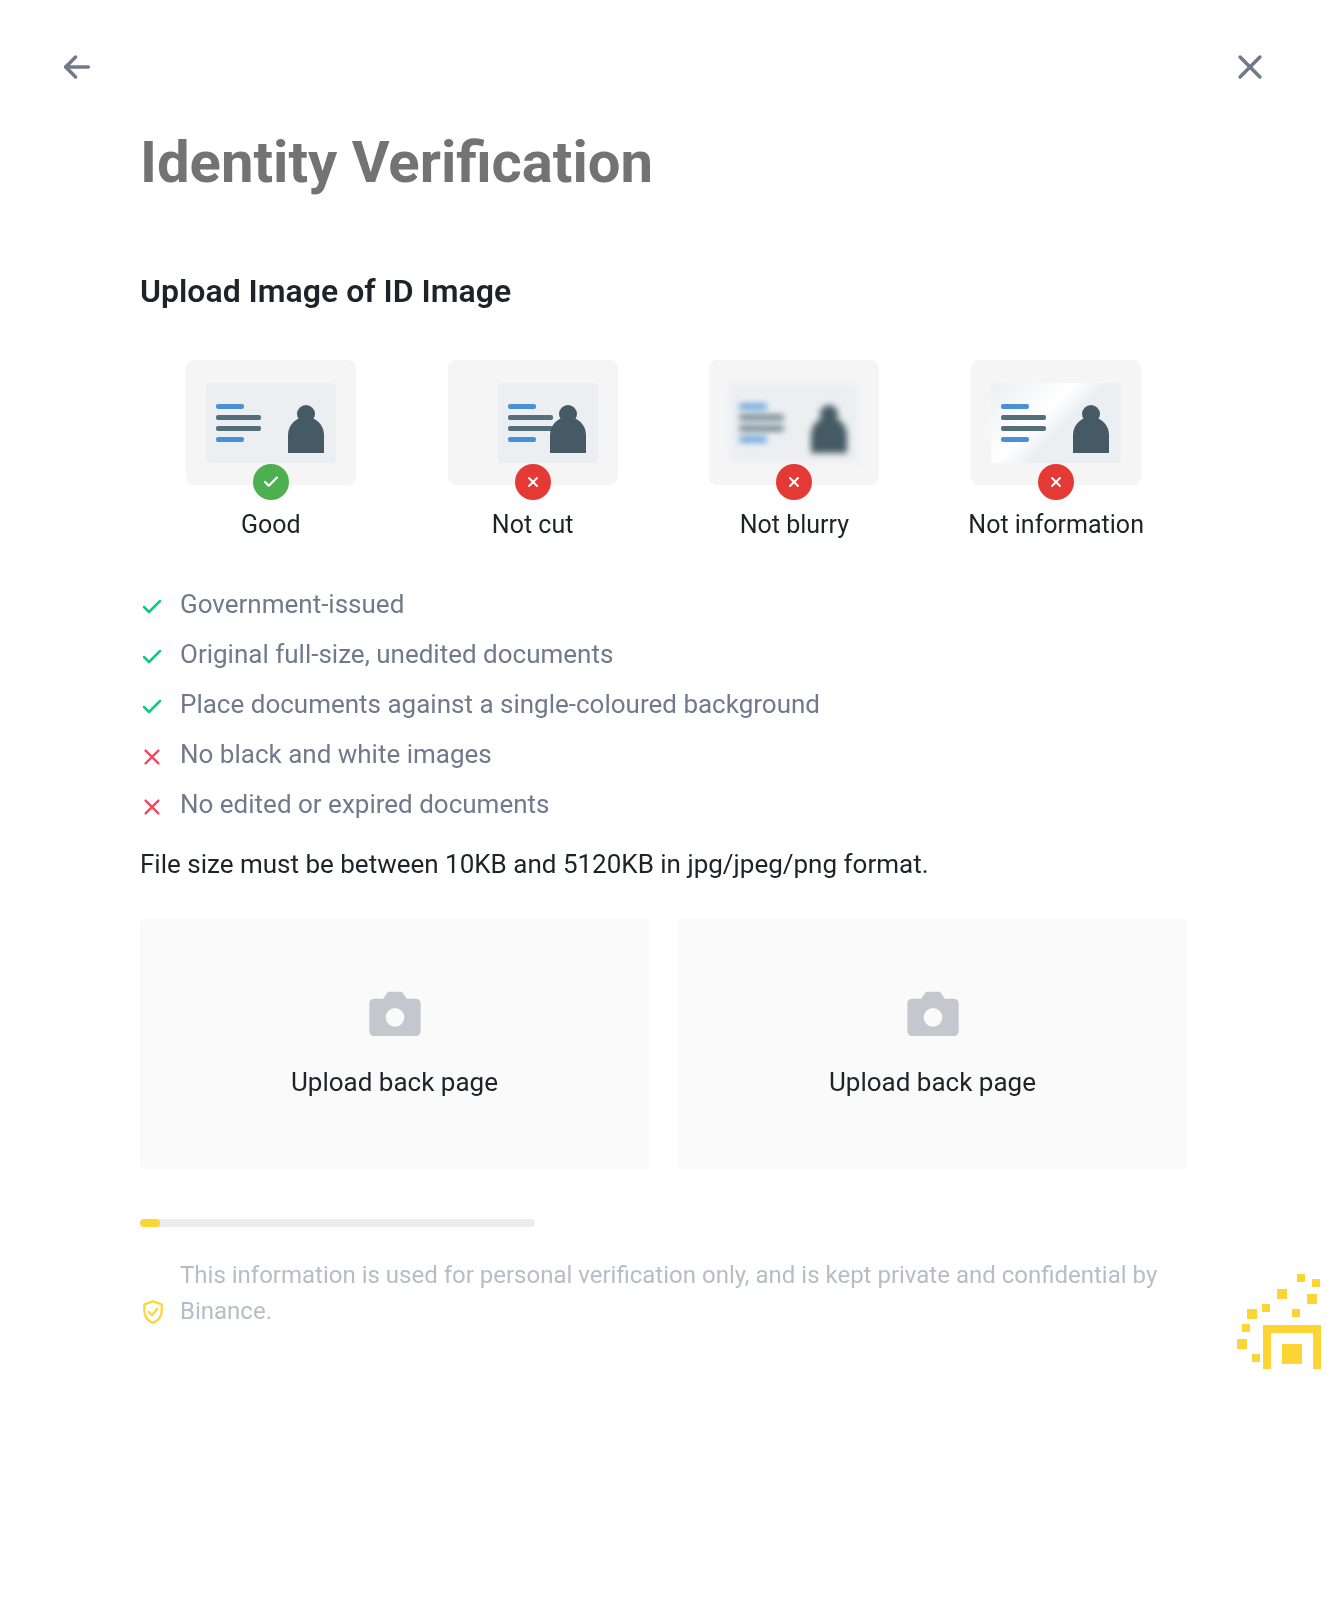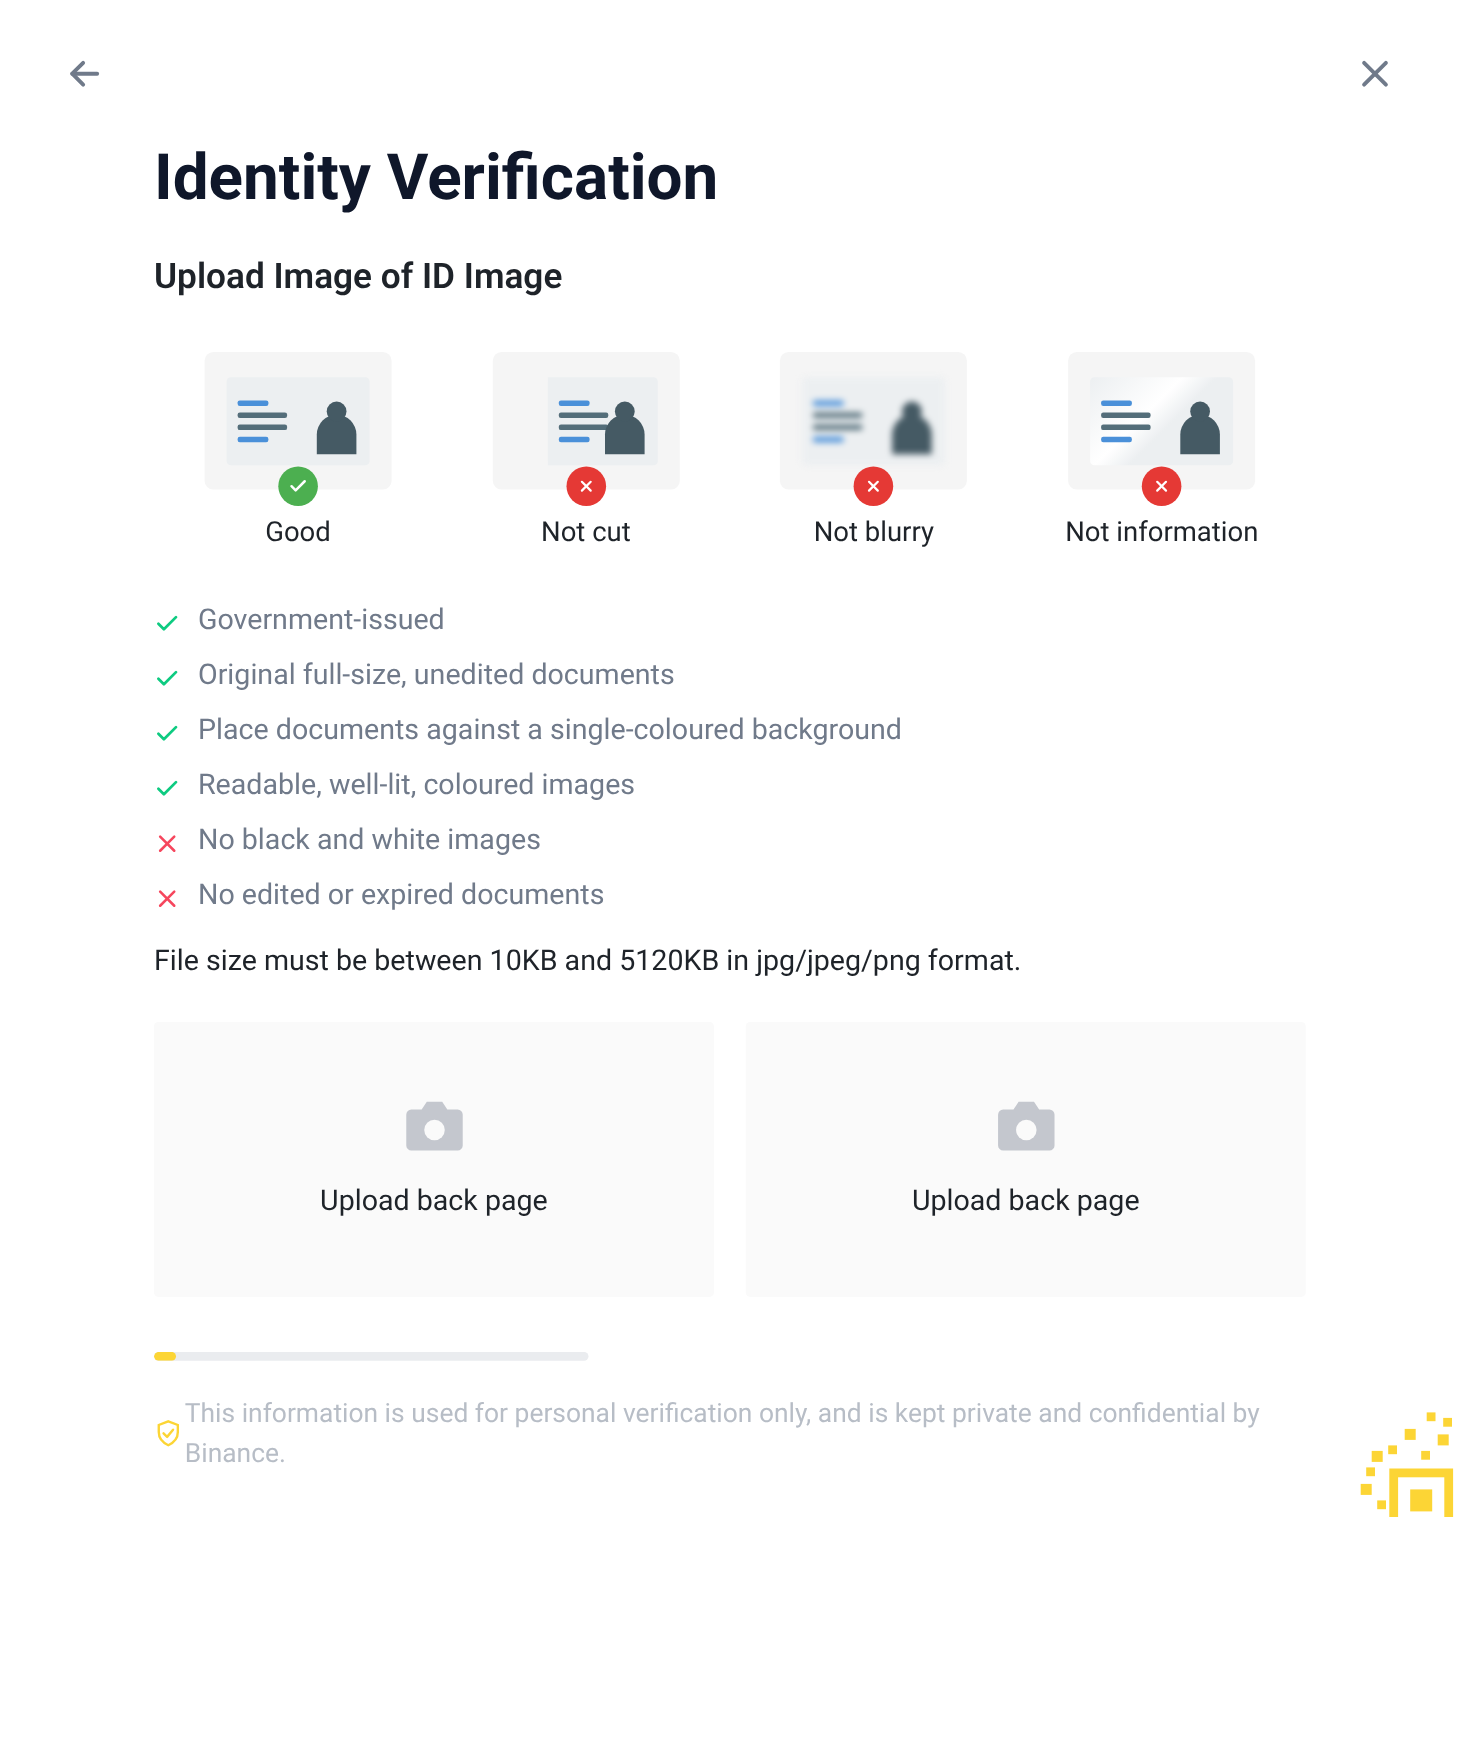--- a/index.html
+++ b/index.html
@@ -19,22 +19,22 @@
     }
     .back-arrow svg, .close-x svg {
       cursor: pointer;
     }
     .content {
       padding: 0 80px;
     }
     .title {
       font-size: 58px;
       font-weight: 700;
-      color: #0f172a;
-      margin-bottom: 36px;
+      color: #737373;
+      margin-bottom: 76px;
     }
     .subtitle {
       font-size: 32px;
       font-weight: 600;
       color: #1e2329;
       margin-bottom: 50px;
     }
     .examples {
       display: flex;
       justify-content: flex-end;
@@ -195,22 +195,22 @@
       background: #fcd535;
       border: none;
       border-radius: 6px;
       font-size: 28px;
       font-weight: 600;
       color: #1e2329;
       cursor: pointer;
     }
     .disclaimer {
       display: flex;
-      gap: 2px;
-      align-items: center;
+      gap: 14px;
+      align-items: flex-end;
     }
     .disclaimer-icon {
       flex-shrink: 0;
       margin-top: 4px;
     }
     .disclaimer-text {
       font-size: 24px;
       color: #b7bdc6;
       line-height: 1.5;
     }
@@ -348,28 +348,20 @@
         </div>
       <div class="req-text">Original full-size, unedited documents</div>
     </div>
     <div class="req-item">
       <div class="req-icon">
           <svg width="24" height="24" viewBox="0 0 24 24" fill="none" stroke="#0ecb81" stroke-width="2.5" stroke-linecap="round" stroke-linejoin="round">
             <polyline points="4 12 9 17 20 6"></polyline>
           </svg>
         </div>
       <div class="req-text">Place documents against a single-coloured background</div>
-    </div>
-    <div class="req-item">
-      <div class="req-icon">
-          <svg width="24" height="24" viewBox="0 0 24 24" fill="none" stroke="#0ecb81" stroke-width="2.5" stroke-linecap="round" stroke-linejoin="round">
-            <polyline points="4 12 9 17 20 6"></polyline>
-          </svg>
-        </div>
-      <div class="req-text">Readable, well-lit, coloured images</div>
     </div>
     <div class="req-item">
       <div class="req-icon">
           <svg width="22" height="22" viewBox="0 0 24 24" fill="none" stroke="#f6465d" stroke-width="2.5" stroke-linecap="round">
             <line x1="5" y1="5" x2="19" y2="19"></line>
             <line x1="19" y1="5" x2="5" y2="19"></line>
           </svg>
         </div>
       <div class="req-text">No black and white images</div>
     </div>

